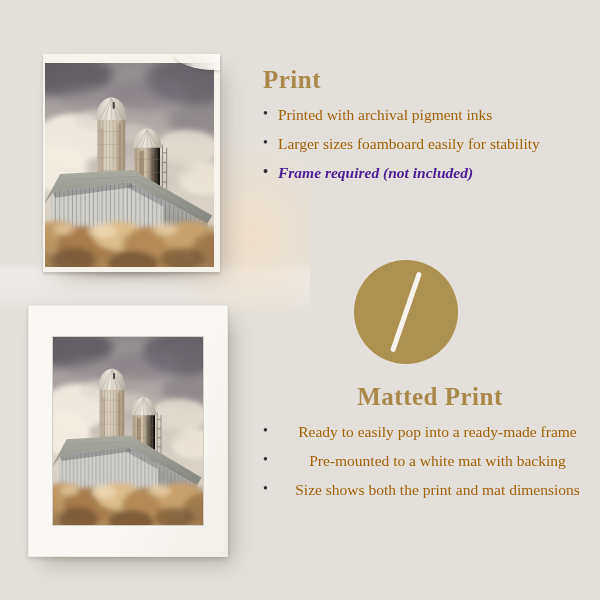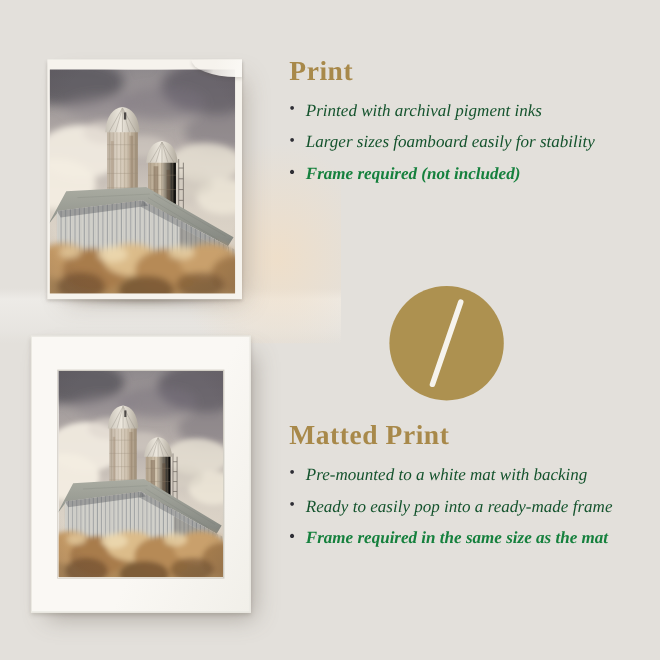--- a/index.html
+++ b/index.html
@@ -41,35 +41,35 @@
     box-shadow:9px 11px 20px -6px rgba(105,95,85,.42), 0 2px 4px rgba(90,80,70,.22);
     border:1px solid #eceae3;box-sizing:border-box;
   }
   .mat-board .photo{
     position:absolute;left:24px;top:31px;width:150px;height:188px;overflow:hidden;
     box-shadow:0 0 0 1px rgba(180,174,162,.55), inset 0 0 0 1px rgba(0,0,0,.05);
   }
   .photo svg{display:block;width:100%;height:100%;}
   
   .info{position:absolute;width:334px;}
-  .info-print{left:263px;top:52px;}
-  .info-matted{left:263px;top:383px;}
+  .info-print{left:263px;top:66px;}
+  .info-matted{left:263px;top:383px;text-align:center;}
   .section-heading{
     margin:0 0 13px 0;font-size:25px;line-height:1.08;font-weight:700;
     color:#a8894a;letter-spacing:.5px;
   }
   .bullets{list-style:none;margin:0;padding:0;}
   .bullets li{
     position:relative;margin:0 0 12px 0;padding-left:15px;
-    font-size:15.5px;line-height:1.1;color:#14532d;font-style:italic;
+    font-size:15.5px;line-height:1.1;color:#a16207;
   }
   .bullets li::before{
     content:"\2022";position:absolute;left:0;top:0;color:#2e2e35;font-size:14px;
   }
-  .bullets li.em{font-weight:700;color:#15803d;}
+  .bullets li.em{font-weight:700;font-style:italic;color:#4c1d95;}
   
   .divider-badge{
     position:absolute;left:354px;top:260px;width:104px;height:104px;border-radius:50%;
     background:#ad9150;
   }
   .slash{
     position:absolute;left:50%;top:50%;width:5px;height:84px;border-radius:2.5px;
     background:#f6f3ec;
     transform:translate(-50%,-50%) rotate(19deg);
   }
@@ -262,17 +262,17 @@
   <div class="photo" role="img" aria-label="Barn and silos art print pre-mounted in a white mat">
     <svg preserveAspectRatio="none">
         <use href="#barnArt" width="100%" height="100%"></use>
       </svg>
   </div>
 </div>
 
 <div class="info info-matted">
   <h2 class="section-heading">Matted Print</h2>
   <ul class="bullets">
+    <li>Ready to easily pop into a ready-made frame</li>
     <li>Pre-mounted to a white mat with backing</li>
-    <li>Ready to easily pop into a ready-made frame</li>
-    <li class="em">Frame required in the same size as the mat</li>
+    <li>Size shows both the print and mat dimensions</li>
   </ul>
 </div>
 
 </body></html>

